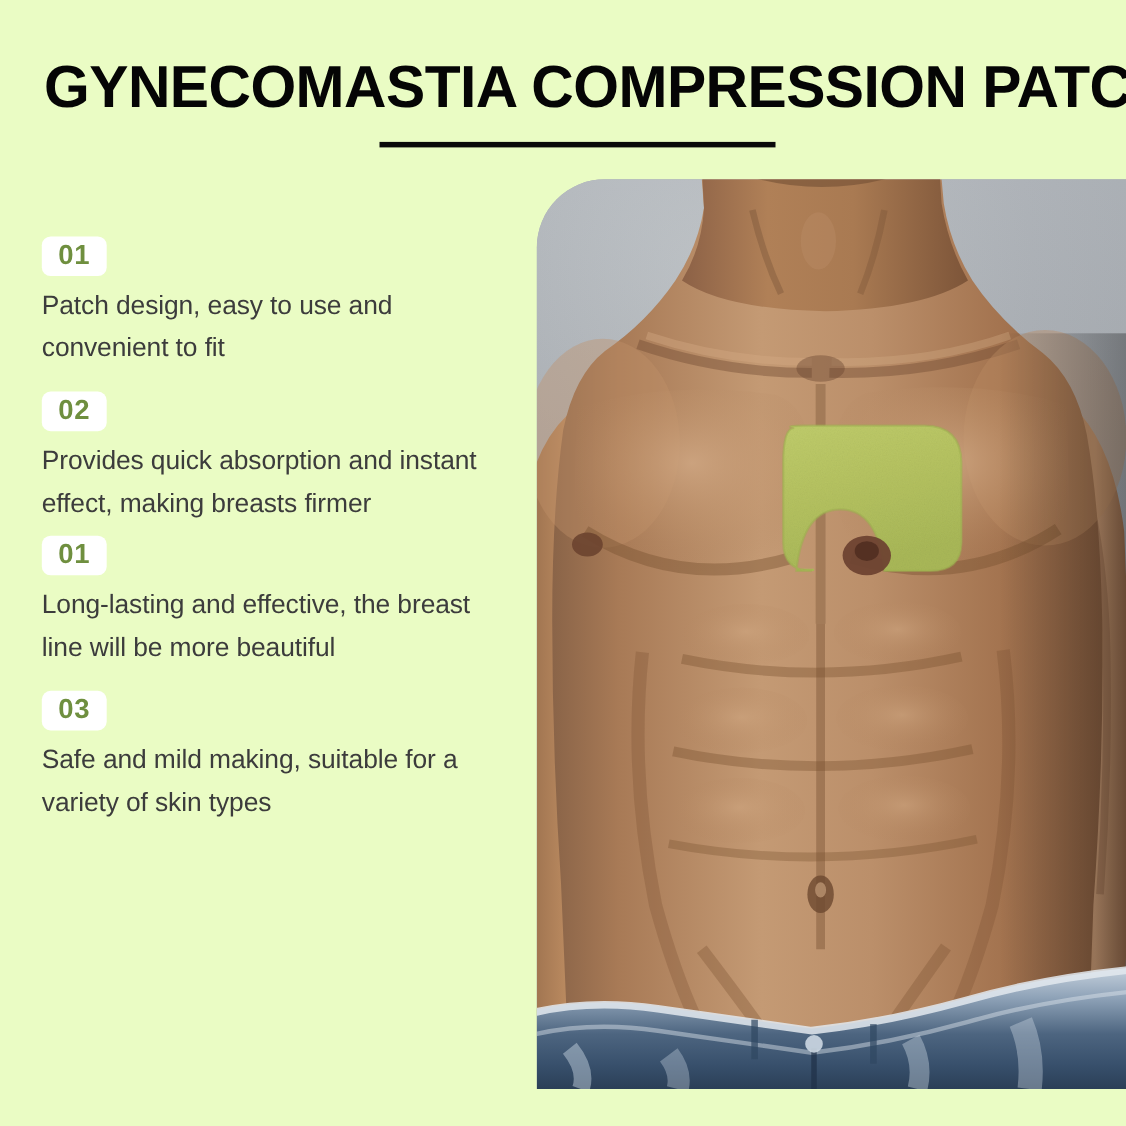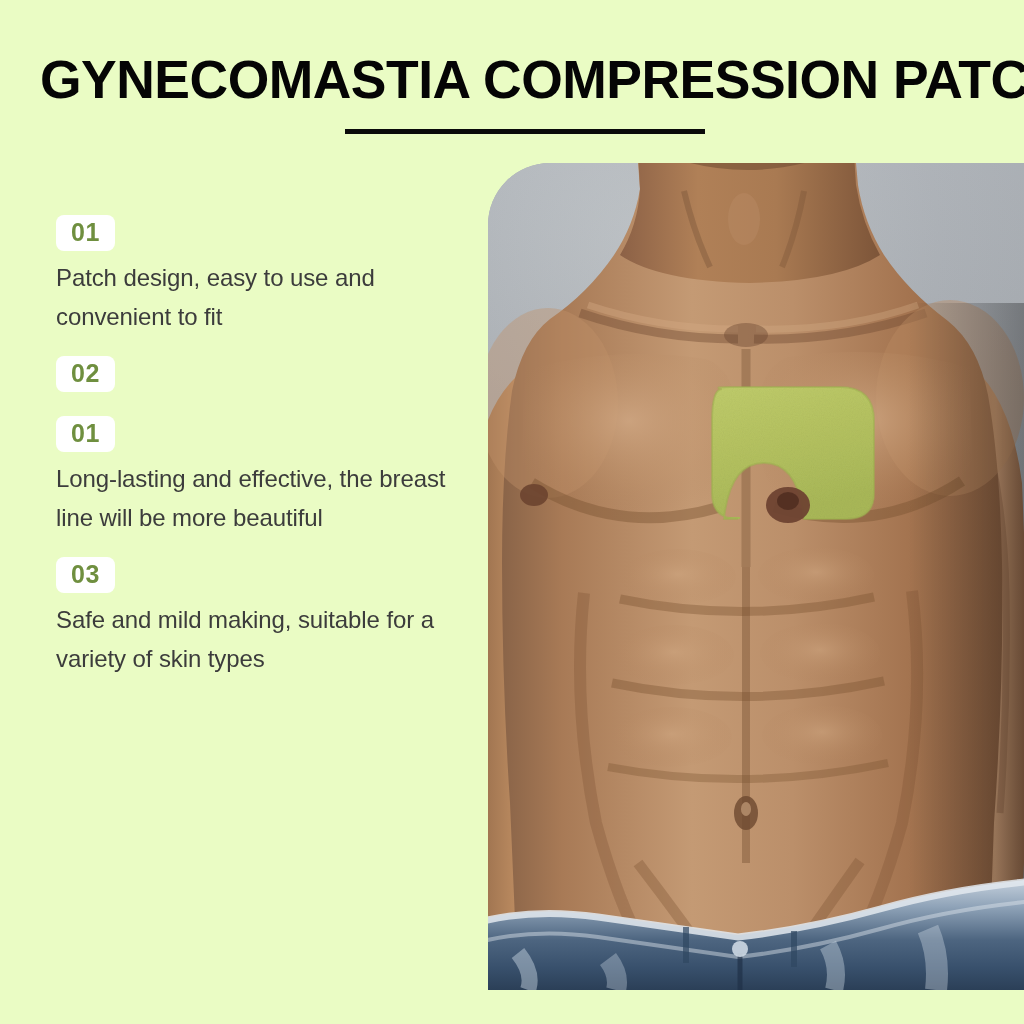--- a/index.html
+++ b/index.html
@@ -20,38 +20,38 @@
     transform:scaleX(0.99);transform-origin:left top;
     white-space:nowrap;
   }
   .title-rule{
     position:absolute;left:345px;top:129px;width:360px;height:5px;
     background:#0a0a0a;
   }
 
   
   .features{position:absolute;left:0;top:215px;width:470px;}
-  .feature{position:relative;margin-bottom:6px;padding-left:56px;}
+  .feature{position:relative;margin-bottom:6px;padding-left:38px;}
   .badge{
     display:inline-block;
     background:#ffffff;border-radius:8px;
     padding:4px 15px 5px 15px;
     font-size:25px;font-weight:700;line-height:27px;
     color:#6f8f3f;letter-spacing:0.5px;
     box-shadow:0 0 0 0 rgba(0,0,0,0);
   }
   .ftext{
     margin-top:7px;
     font-size:24px;line-height:39px;
     color:#3c3c3c;font-weight:400;
     max-width:400px;
     letter-spacing:-0.1px;
   }
   .f1{margin-bottom:20px;}
-  .f2{margin-bottom:24px;}
+  .f2{margin-bottom:10px;}
   .f3{margin-bottom:20px;}
 
   
   .photo{
     position:absolute;left:488px;top:163px;
     width:536px;height:827px;
     border-top-left-radius:62px;
     overflow:hidden;
     background:#a9aeb3;
   }
@@ -84,20 +84,21 @@
 
   <div class="features">
 
     <div class="feature f1">
       <span class="badge">01</span>
       <div class="ftext">Patch design, easy to use and convenient to fit</div>
     </div>
 
     <div class="feature f2">
       <span class="badge">02</span>
+      <div class="ftext">Provides quick absorption and instant effect, making breasts firmer</div>
     </div>
 
     <div class="feature f3">
       <span class="badge">01</span>
       <div class="ftext">Long-lasting and effective, the breast line will be more beautiful</div>
     </div>
 
     <div class="feature f4">
       <span class="badge">03</span>
       <div class="ftext">Safe and mild making, suitable for a variety of skin types</div>

